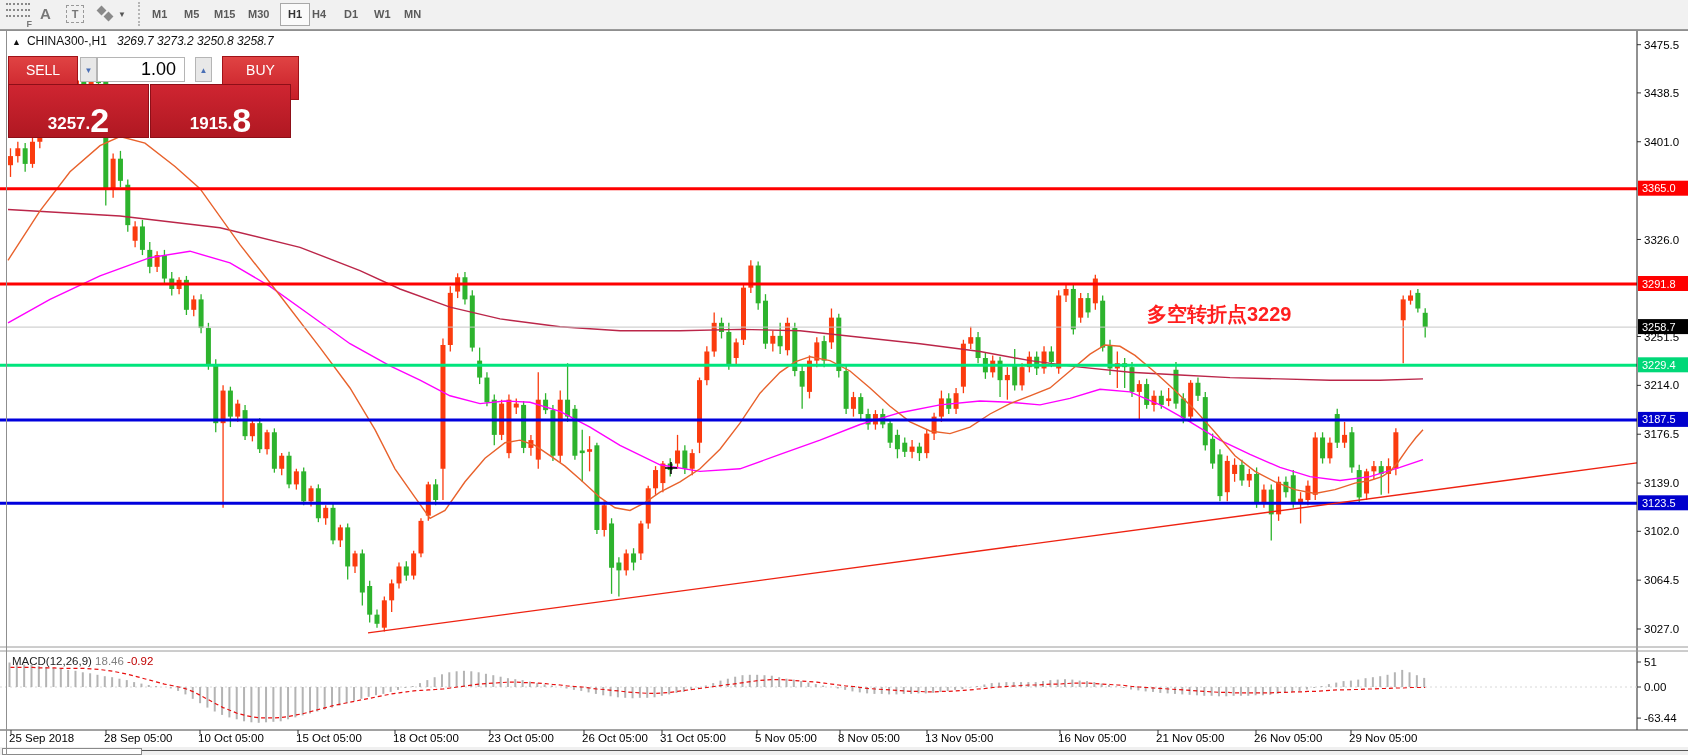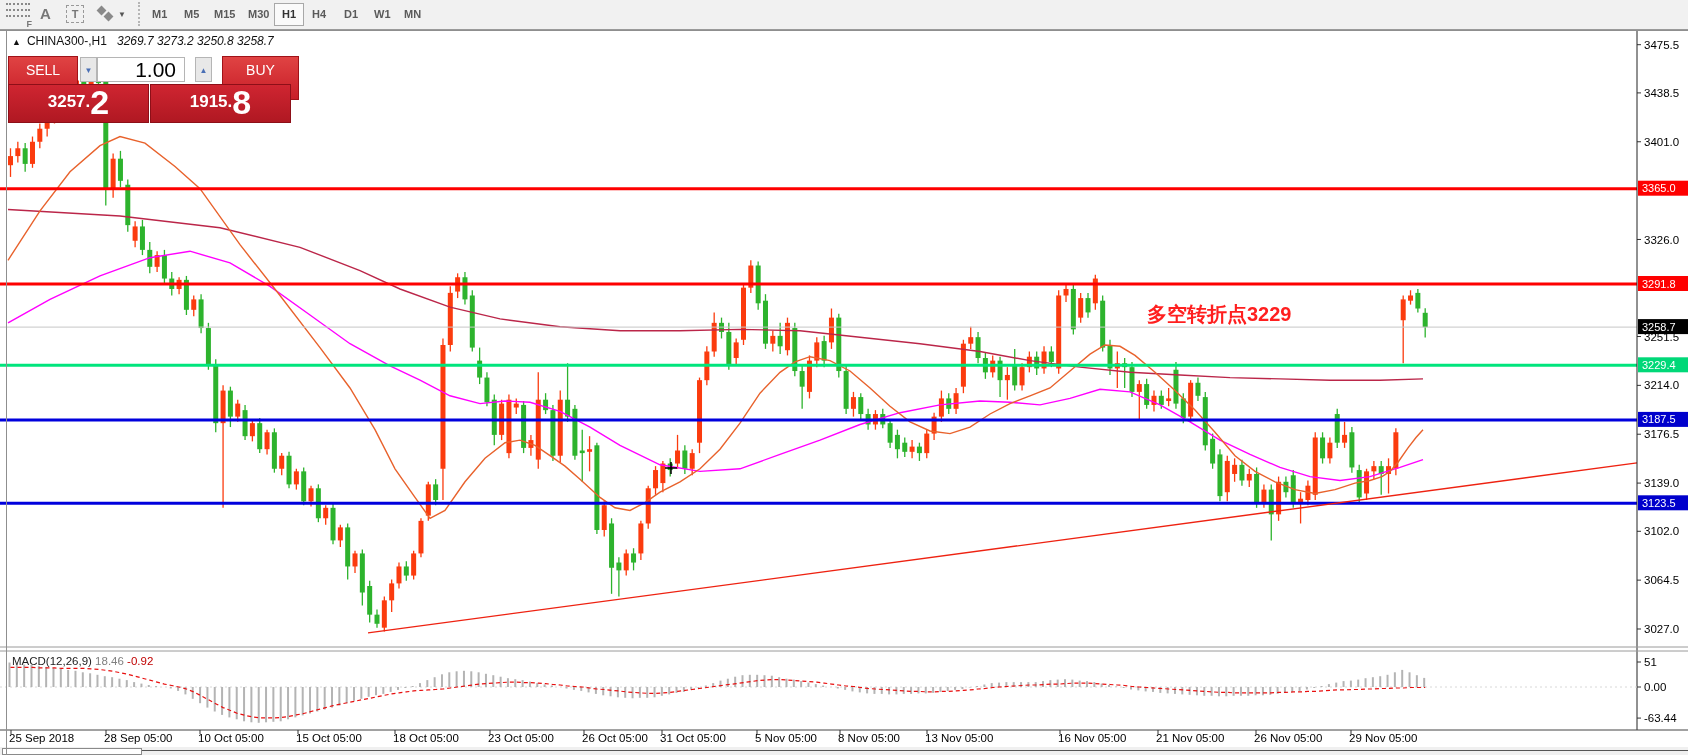--- a/index.html
+++ b/index.html
@@ -34,26 +34,26 @@
   .qbtn{position:absolute;top:0;height:44px;line-height:27px;text-align:center;color:#fff;
         font-size:14px;background:linear-gradient(#e04343,#c81e28);border:1px solid #a01218;
         box-sizing:border-box;cursor:pointer;}
   #sell-btn{left:0;width:70px;}
   #buy-btn{left:206px;width:77px;margin-left:8px;}
   .spin{position:absolute;top:1px;width:17px;height:25px;background:#e8e8e8;border:1px solid #b5b5b5;
         box-sizing:border-box;text-align:center;font-size:8px;color:#4a6fb5;line-height:25px;cursor:pointer;}
   #spin-dn{left:72px;}
   #spin-up{left:187px;}
   #vol-input{position:absolute;left:89px;top:1px;width:88px;height:25px;border:1px solid #b5b5b5;
-             box-sizing:border-box;font-size:21px;text-align:right;padding-right:8px;
+             box-sizing:border-box;font-size:18px;text-align:right;padding-right:8px;
              font-family:"Liberation Sans",sans-serif;}
   .qrow2{position:relative;height:38px;margin-top:1px;}
-  .pricebox{position:absolute;top:0;height:39px;background:linear-gradient(#cf2531,#b01822);
+  .pricebox{position:absolute;top:0;height:54px;background:linear-gradient(#cf2531,#b01822);
             border:1px solid #8d0f18;box-sizing:border-box;color:#fff;display:flex;
-            align-items:center;justify-content:center;padding-bottom:3px;cursor:pointer;}
+            align-items:flex-end;justify-content:center;padding-bottom:3px;cursor:pointer;}
   #sell-price{left:0;width:141px;}
   #buy-price{left:142px;width:141px;}
   .pmain{font-size:17px;font-weight:bold;line-height:20px;}
   .pdot{font-size:17px;font-weight:bold;}
   .pbig{font-size:34px;font-weight:bold;line-height:28px;}
   
   #annotation{position:absolute;left:1147px;top:301px;z-index:24;font-size:20px;font-weight:bold;
               color:#ff1f1f;white-space:nowrap;}
   
   #chart-svg{position:absolute;left:0;top:0;z-index:10;}
@@ -79,21 +79,21 @@
     <div class="tb-icon" id="icon-shapes">
       <span class="dmnd" style="left:2px;top:4px;"></span>
       <span class="dmnd" style="left:9px;top:10px;"></span>
       <span class="caret">▼</span>
     </div>
     <div id="tb-sep"></div>
     <div class="tfbtn" style="left:144px">M1</div>
     <div class="tfbtn" style="left:176px">M5</div>
     <div class="tfbtn" style="left:206px">M15</div>
     <div class="tfbtn" style="left:240px">M30</div>
-    <div class="tfbtn active" style="left:274px">H1</div>
+    <div class="tfbtn active" style="left:280px">H1</div>
     <div class="tfbtn" style="left:304px">H4</div>
     <div class="tfbtn" style="left:336px">D1</div>
     <div class="tfbtn" style="left:366px">W1</div>
     <div class="tfbtn" style="left:396px">MN</div>
   </div>
 
   <div id="win-border-top"></div>
   <div id="win-border-left"></div>
 
   <div id="chart-title">

